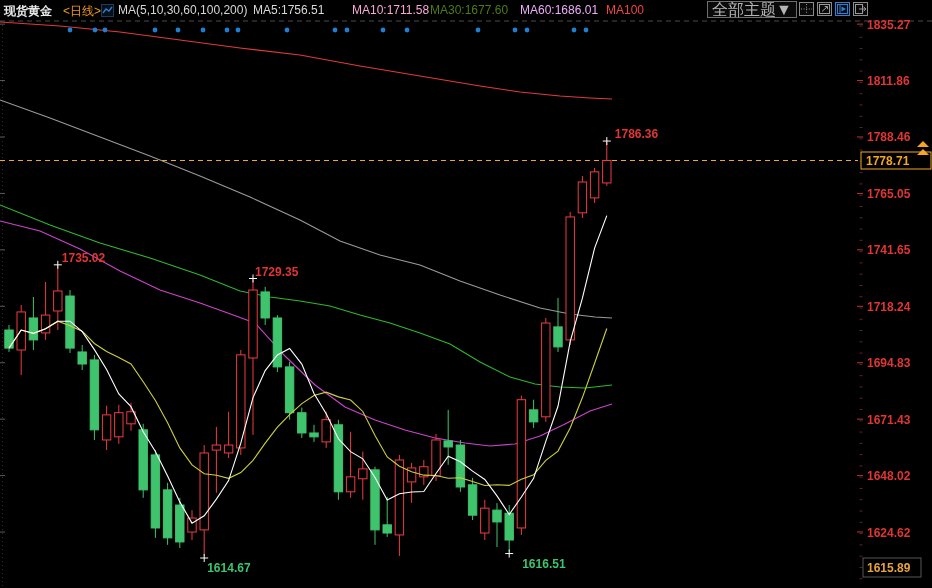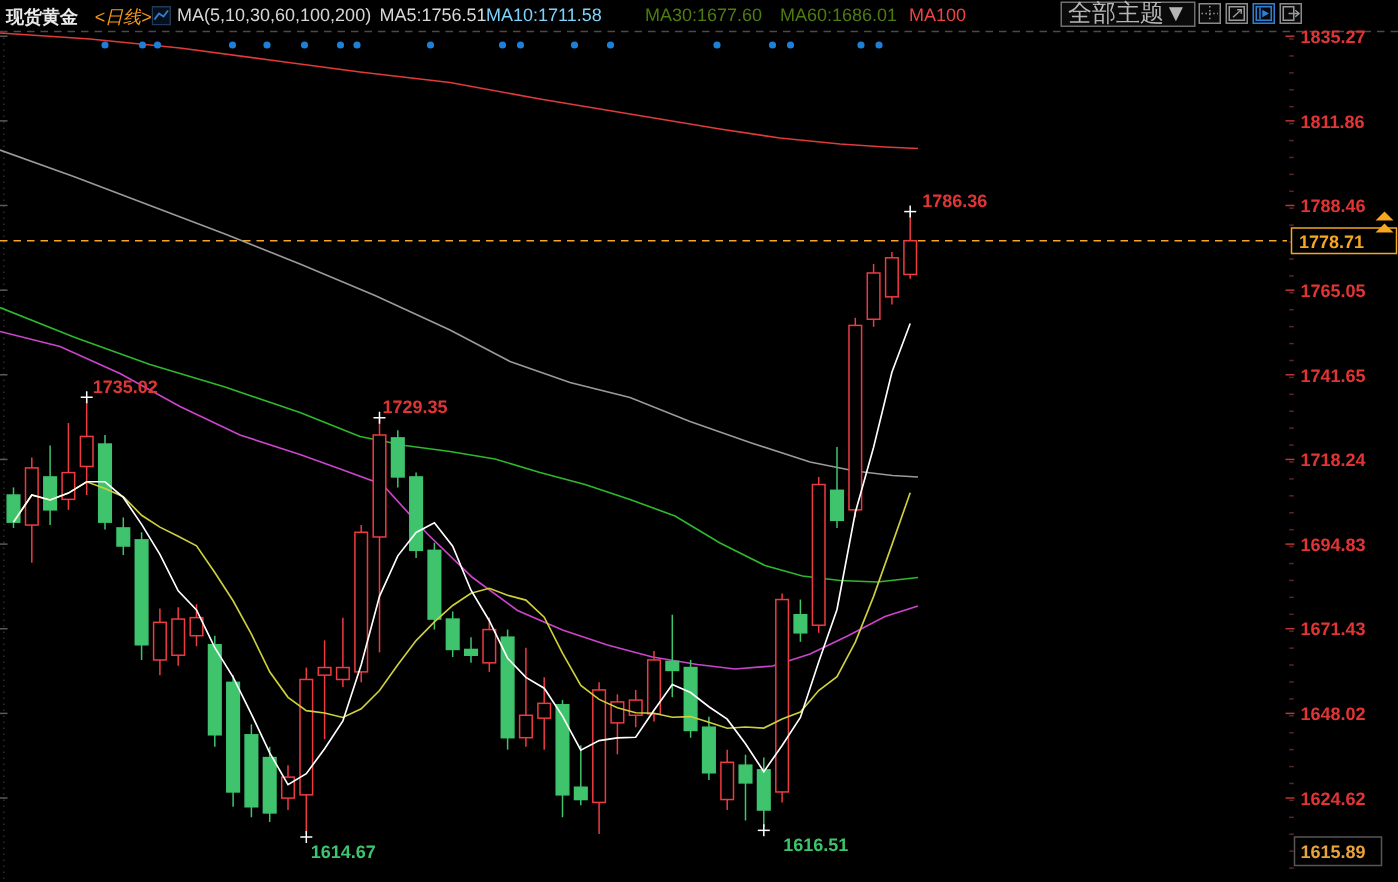--- a/index.html
+++ b/index.html
@@ -1,21 +1,21 @@
 <!DOCTYPE html>
 <html><head>
 <meta charset="utf-8">
 <style>
   html,body{margin:0;padding:0;background:#000;}
   #app{position:relative;width:932px;height:588px;background:#000;overflow:hidden;
        font-family:"Liberation Sans",sans-serif;}
   #hdr{position:absolute;left:0;top:0;width:932px;height:20px;background:#000;z-index:5;}
   .h{position:absolute;top:3px;font-size:12px;white-space:nowrap;}
   .sym{color:#e9e9e9;font-weight:bold;}
-  .per{color:#f39a18;font-style:italic;}
+  .per{color:#f39a18;}
   .mag{color:#d6d6d6;}
   .dd{position:absolute;left:707px;top:1px;width:88px;height:15px;border:1px solid #6e6e6e;
       color:#b5b5b5;font-size:16px;text-align:center;line-height:15px;background:#0a0a0a;cursor:pointer;}
   .tbtn{position:absolute;top:2px;width:15px;height:14px;border:1px solid #8a8a8a;background:#0a0a0a;
         padding:0;cursor:pointer;}
   .tbtn.active{border-color:#2f7fd6;}
   svg text{font-family:"Liberation Sans",sans-serif;}
   .axlbl{font-size:12px;font-weight:bold;}
   .ann{font-size:12px;font-weight:bold;}
   .boxlbl{font-size:12px;font-weight:bold;}
@@ -369,23 +369,23 @@
     <span class="h sym" style="left:4px">现货黄金</span>
     <span class="h per" style="left:63px">&lt;日线&gt;</span>
     <span class="h" style="left:101px;top:4px">
       <svg width="13" height="13">
           <rect x="0.5" y="0.5" width="12" height="12" fill="#06101c" stroke="#223a55"></rect>
           <polyline points="2,9 5,5 8,7 11,3" fill="none" stroke="#2e7fd0" stroke-width="1.3"></polyline>
         </svg>
     </span>
     <span class="h mag" style="left:118px">MA(5,10,30,60,100,200)</span>
     <span class="h" style="left:253px;color:#d9d9d9">MA5:1756.51</span>
-    <span class="h" style="left:324px;color:#7dd3fc">MA10:1711.58</span>
+    <span class="h" style="left:352px;color:#f9a8d4">MA10:1711.58</span>
     <span class="h" style="left:430px;color:#4d7c0f">MA30:1677.60</span>
-    <span class="h" style="left:520px;color:#4d7c0f">MA60:1686.01</span>
+    <span class="h" style="left:520px;color:#f0abfc">MA60:1686.01</span>
     <span class="h" style="left:606px;color:#ef4444">MA100</span>
 
     <div class="dd">全部主题▼</div>
 
     <button class="tbtn" style="left:799px">
       <svg width="13" height="12">
           <line x1="6.5" y1="1" x2="6.5" y2="11" stroke="#9a9a9a" stroke-dasharray="1 1.6"></line>
           <line x1="1" y1="6" x2="12" y2="6" stroke="#9a9a9a" stroke-dasharray="1 1.6"></line>
         </svg>
     </button>

